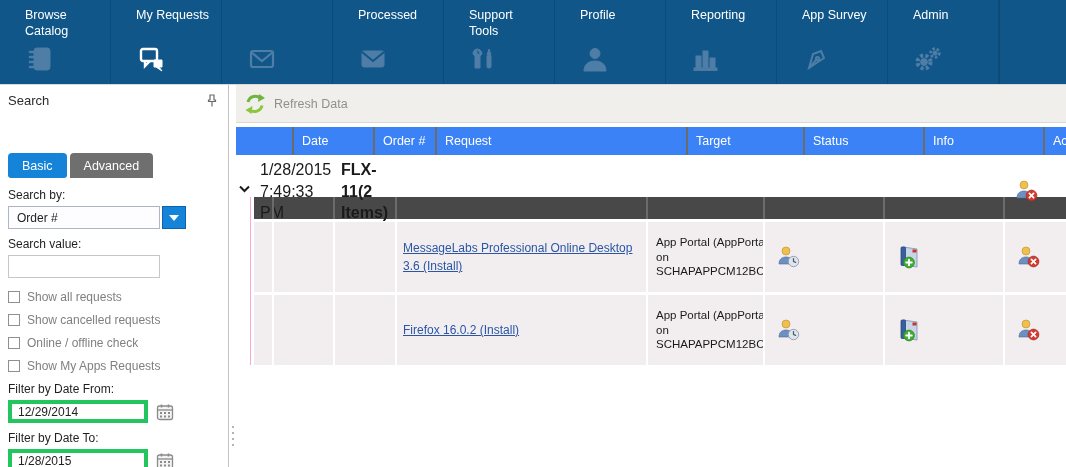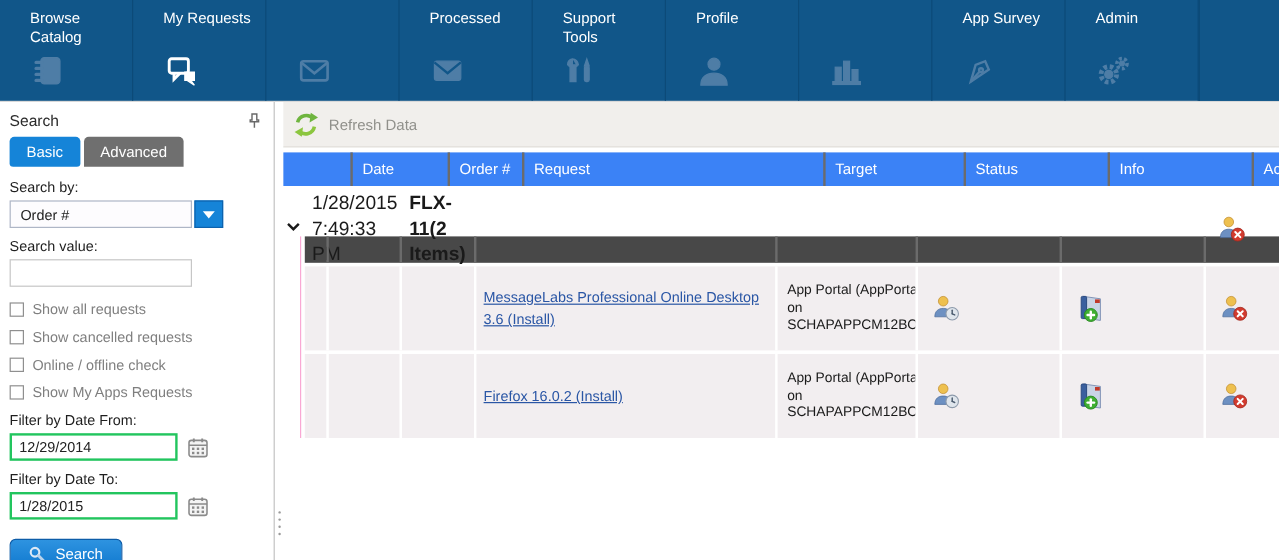--- a/index.html
+++ b/index.html
@@ -28,40 +28,40 @@
     display:flex; flex-direction:column; justify-content:space-between; padding:3px 0; align-items:center; }
   .grip i { width:2px; height:2px; background:#9a9a9a; border-radius:1px; }
   .main { flex:1; background:#fff; }
 
   
   .s-head { display:flex; justify-content:space-between; align-items:center; padding:2px 2px 6px 0; }
   .s-title { font-size:13px; color:#2b2b2b; }
   .pin { width:12px; height:14px; }
   .tabs { display:flex; gap:3px; margin-bottom:10px; }
   .tab { height:25px; padding:0 14px; display:flex; align-items:center; font-size:12.5px;
-    color:#fff; border-radius:4px 4px 3px 3px; cursor:pointer; }
+    color:#fff; border-radius:4px 4px 3px 3px; cursor:pointer;margin-top:39px; }
   .tab.active { background:#1584d8; }
   .tab.inactive { background:#6f6f6f; border-radius:4px 4px 0 0; }
   .f-label { font-size:12px; color:#1f1f1f; margin:8px 0 4px 0; }
   .f-label.muted-top { margin-top:4px; }
   .dd-row { display:flex; }
   .dd-box { width:152px; height:23px; background:#fdfcfe; border:1px solid #aeb6c6;
     font-size:12px; color:#222; display:flex; align-items:center; padding-left:8px; }
   .dd-btn { width:24px; height:23px; background:#1584d8; border:1px solid #0d62ad; margin-left:2px;
     display:flex; align-items:center; justify-content:center; cursor:pointer; }
   .dd-btn .tri { width:0; height:0; border-left:5px solid transparent; border-right:5px solid transparent;
     border-top:6px solid #fff; }
   .txt-input { width:152px; height:23px; border:1px solid #c6c6c6; background:#fff; font-size:12px;
     padding:0 6px; font-family:"Liberation Sans", sans-serif; color:#222; }
   .checks { margin-top:12px; }
   .chk-row { display:flex; align-items:center; margin-bottom:9px; cursor:pointer; }
   .chk-box { width:12px; height:12px; border:1px solid #8f8f8f; background:#fff; margin-right:7px; flex:0 0 12px; }
   .chk-lbl { font-size:12px; color:#7f7f7f;text-align:center; }
   .date-row { display:flex; align-items:center; }
-  .date-input { width:140px; height:23px; border:2px solid #22c55e; font-size:12px; padding:0 6px;
+  .date-input { width:140px; height:23px; border:4px solid #22c55e; font-size:12px; padding:0 6px;
     font-family:"Liberation Sans", sans-serif; color:#222; }
   .cal-btn { margin-left:8px; width:18px; height:18px; cursor:pointer; }
   .search-btn { margin-top:16px; width:94px; height:25px; border:1px solid #0d5ca8; border-radius:5px;
     background:linear-gradient(#2e93e0,#1079cf); color:#fff; font-size:12.5px;
     display:flex; align-items:center; justify-content:center; gap:8px; cursor:pointer; }
 
   
   .toolbar { height:38px; background:#f1efec; border-bottom:1px solid #dcd9d5;
     display:flex; align-items:center; padding-left:8px; }
   .toolbar .r-ico { width:22px; height:22px; margin-right:8px; cursor:pointer; }
@@ -169,20 +169,21 @@
       <svg viewBox="0 0 28 26">
           <g class="mut">
             <circle cx="14" cy="7.5" r="5"></circle>
         <path d="M3 25 c0-7 5-10 11-10 s11 3 11 10 z"></path>
           </g>
         </svg>
     </span>
   </div>
 
   <div class="nav-item">
+    <span class="lbl">Reporting</span>
     <span class="ico">
       <svg viewBox="0 0 28 26">
           <g class="mut">
             <rect x="4" y="10" width="5" height="12"></rect>
         <rect x="11" y="5" width="5" height="17"></rect>
             <rect x="18" y="12" width="5" height="10"></rect>
         <rect x="2" y="22" width="23" height="2.4"></rect>
           </g>
         </svg>
     </span>

